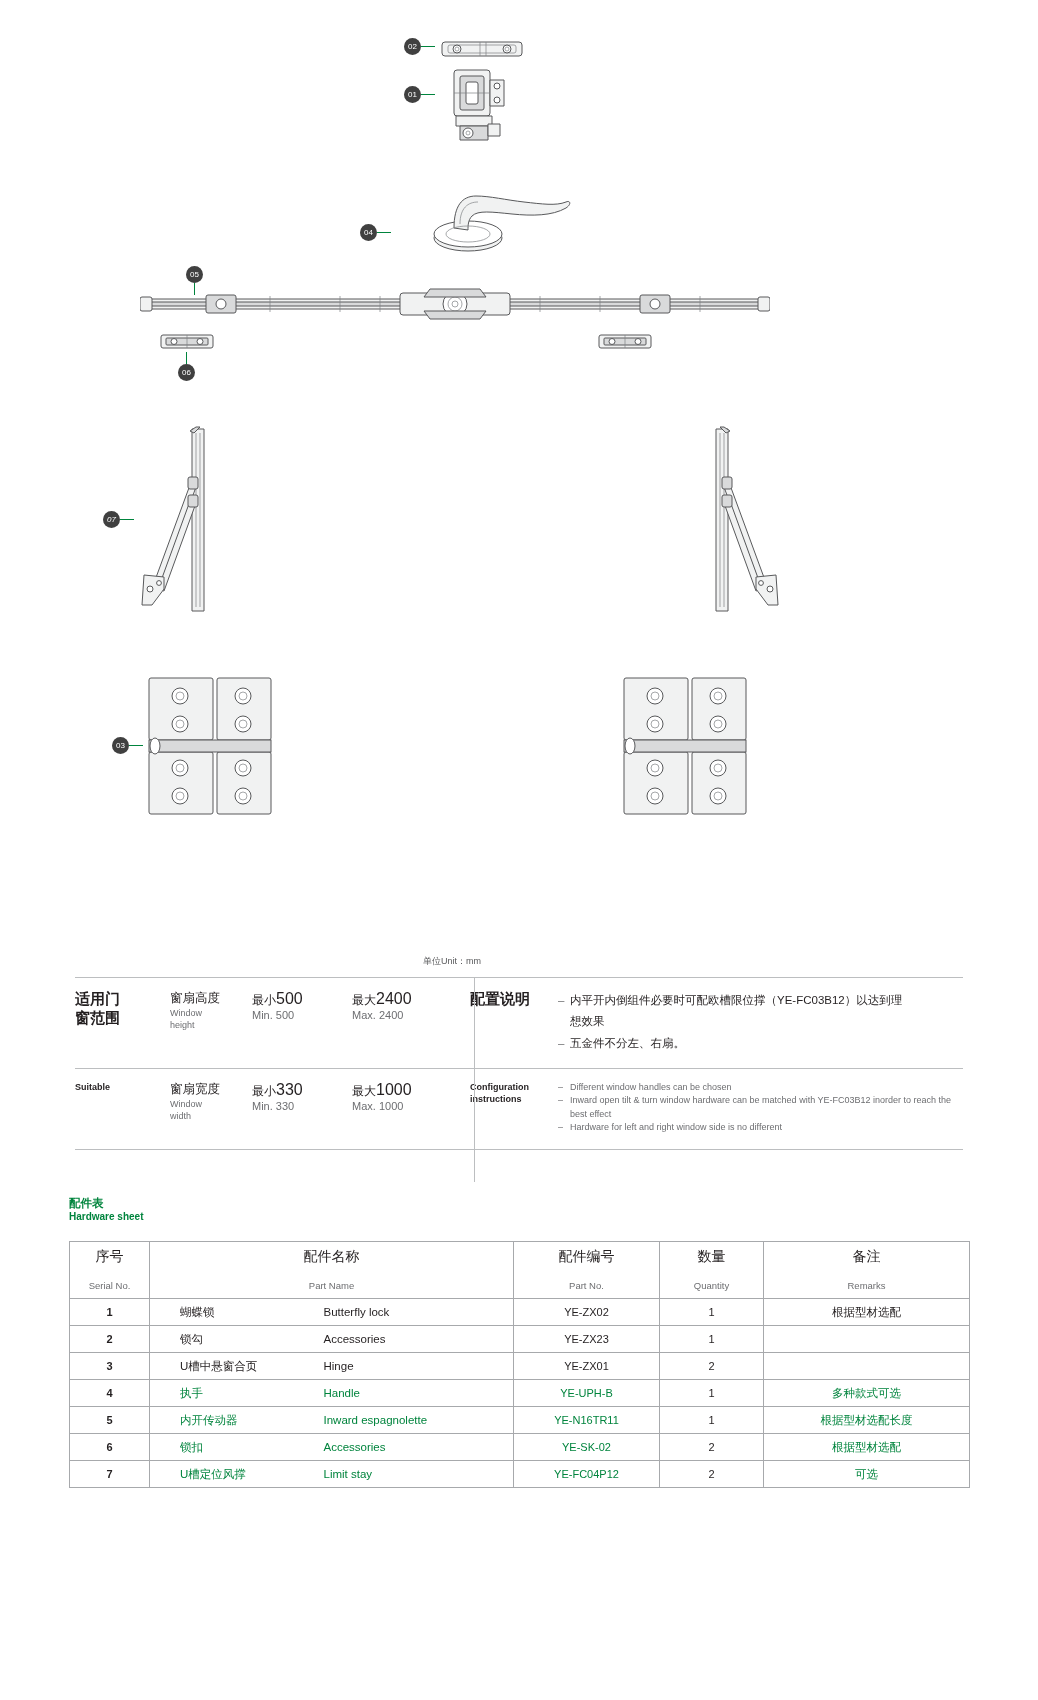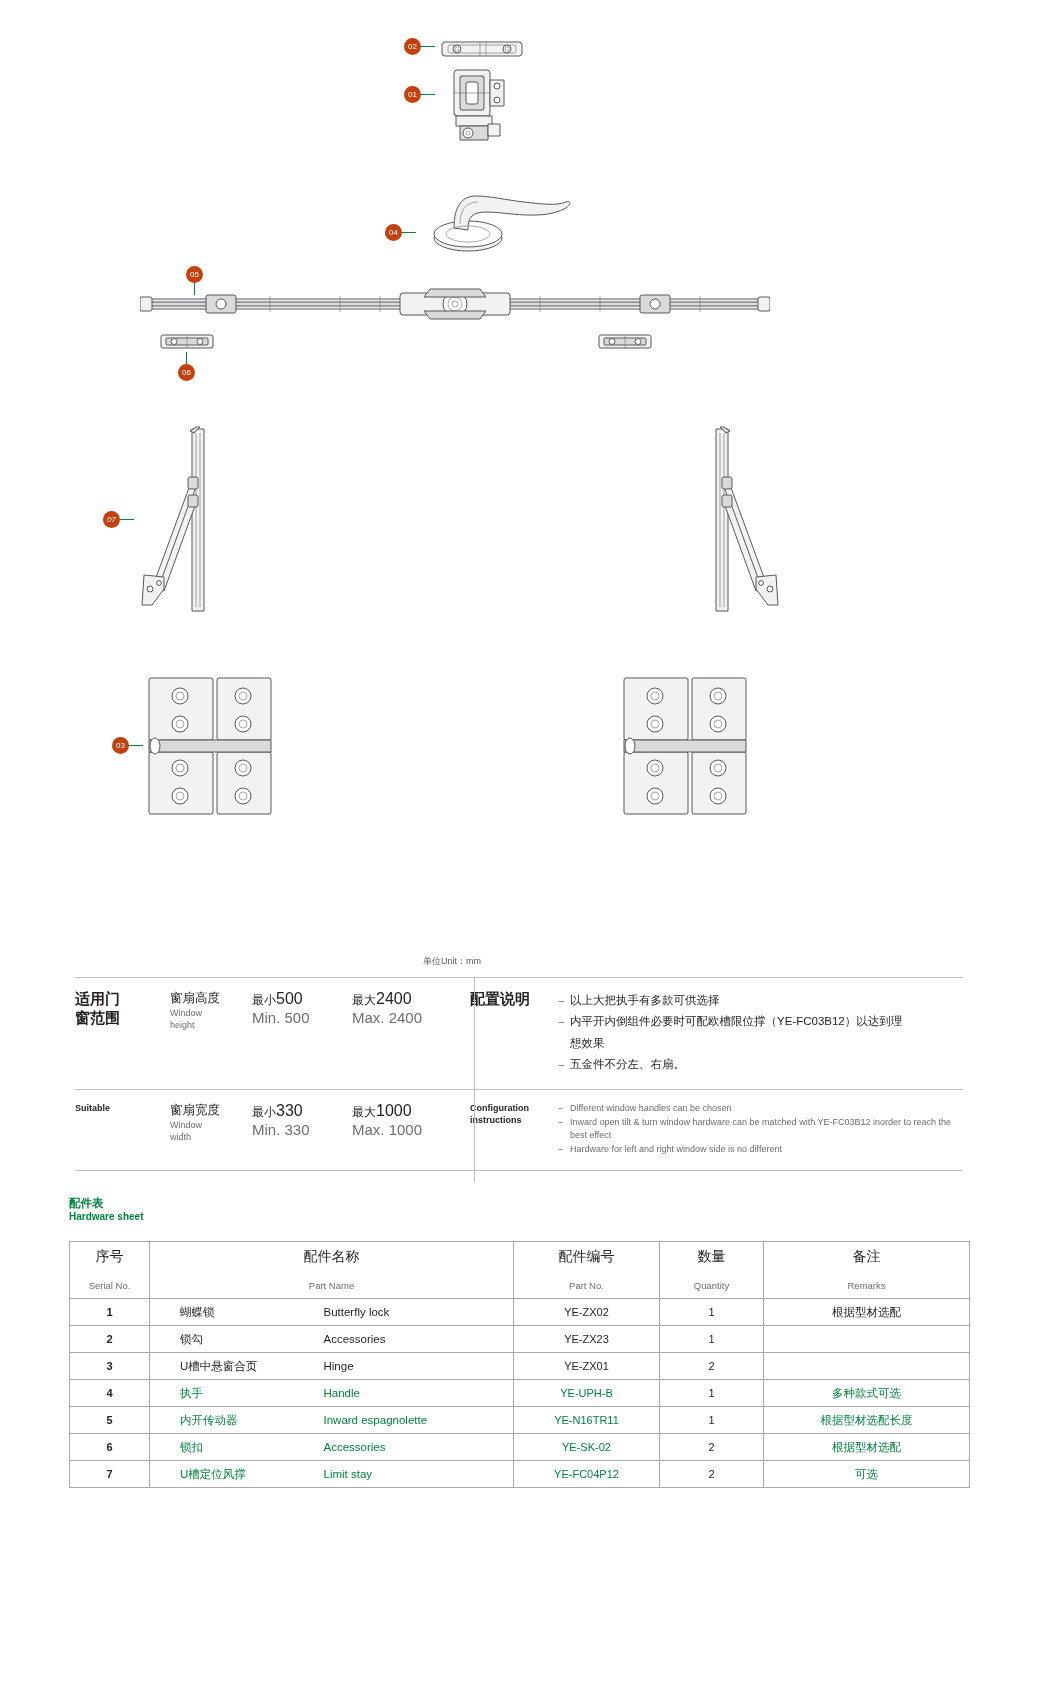--- a/index.html
+++ b/index.html
@@ -18,21 +18,21 @@
   .diagram {
     position: absolute;
     left: 0; top: 0;
     width: 1038px;
     height: 940px;
   }
   .callout {
     position: absolute;
     width: 17px; height: 17px;
     border-radius: 50%;
-    background: #c2410c;
+    background: #404040;
     color: #ffffff;
     font-size: 8px;
     line-height: 17px;
     text-align: center;
     font-family: "Liberation Sans", sans-serif;
   }
   .callout .lead {
     position: absolute;
     top: 8px;
     height: 1px;
@@ -71,21 +71,21 @@
   .spec .colC { width: 100px; }
   .spec .colD { width: 118px; }
   .spec .colE { width: 88px; }
   .spec .colF { flex: 1; }
   .cn-big { font-size: 15px; font-weight: bold; color: #231f20; line-height: 1.25; }
   .cn-mid { font-size: 12.5px; color: #231f20; line-height: 1.35; }
   .en-sm { font-size: 9px; color: #6d6e71; line-height: 1.35; }
   .en-sm-b { font-size: 9px; color: #231f20; font-weight: bold; line-height: 1.35; }
   .val-cn { font-size: 12px; color: #231f20; }
   .val-num { font-size: 16px; color: #231f20; }
-  .val-en { font-size: 15px; color: #6d6e71; }
+  .val-en { font-size: 11px; color: #6d6e71; }
   .divider-v {
     position: absolute;
     left: 474px; top: 977px;
     width: 1px; height: 205px;
     background: #bcbec0;
   }
   .notes-cn { font-size: 11.5px; color: #231f20; line-height: 1.85; }
   .notes-en { font-size: 9px; color: #6d6e71; line-height: 1.5; }
   .dash { display: inline-block; width: 12px; color: #6d6e71; }
 
@@ -286,21 +286,21 @@
   </svg>
 
   <div class="callout right" style="left:404px; top:38px;">
     <span>02</span>
     <span class="lead"></span>
   </div>
   <div class="callout right" style="left:404px; top:86px;">
     <span>01</span>
     <span class="lead"></span>
   </div>
-  <div class="callout right" style="left:385px; top:224px;">
+  <div class="callout right" style="left:360px; top:224px;">
     <span>04</span>
     <span class="lead"></span>
   </div>
   <div class="callout vert" style="left:186px; top:266px;">
     <span>05</span>
     <span class="lead"></span>
   </div>
   <div class="callout vert-up" style="left:178px; top:364px;">
     <span>06</span>
     <span class="lead"></span>
@@ -334,21 +334,20 @@
     </div>
     <div class="colD">
       <span class="val-cn">最大</span><span class="val-num">2400</span>
       <div class="val-en">Max. 2400</div>
     </div>
     <div class="colE">
       <div class="cn-big">配置说明</div>
     </div>
     <div class="colF">
       <div class="notes-cn">
-        <div><span class="dash">–</span><span>以上大把执手有多款可供选择</span></div>
         <div style="display:flex">
             <span class="dash">–</span>
             <span style="display:block;max-width:340px">内平开内倒组件必要时可配欧槽限位撑（YE-FC03B12）以达到理想效果</span>
           </div>
         <div><span class="dash">–</span><span>五金件不分左、右扇。</span></div>
       </div>
     </div>
   </div>
 
   <div class="rule"></div>

